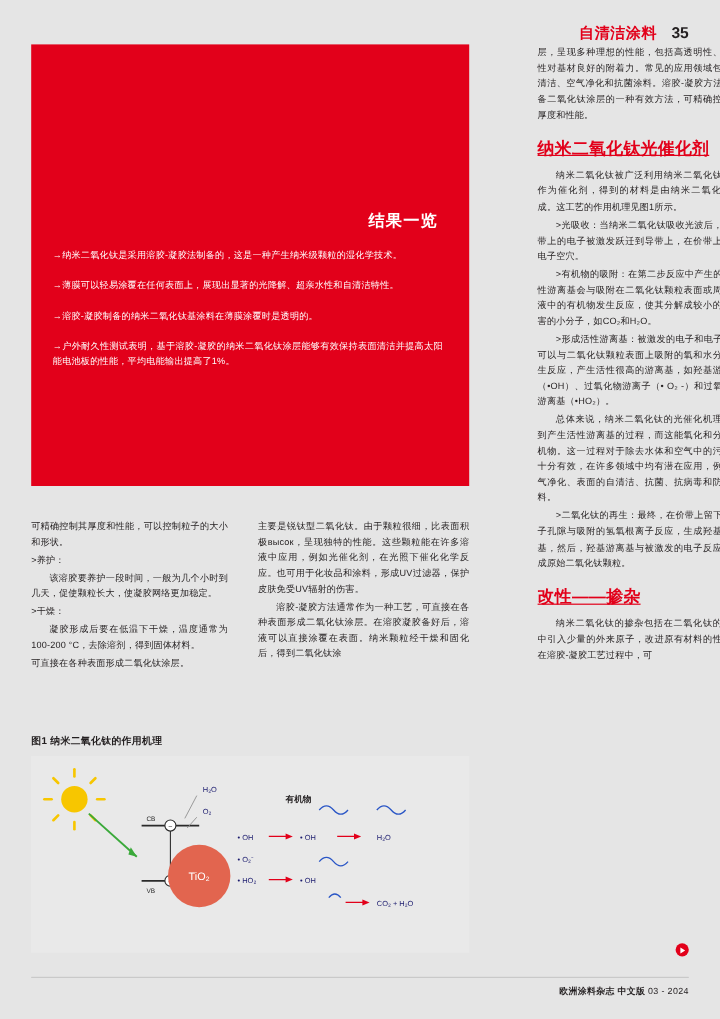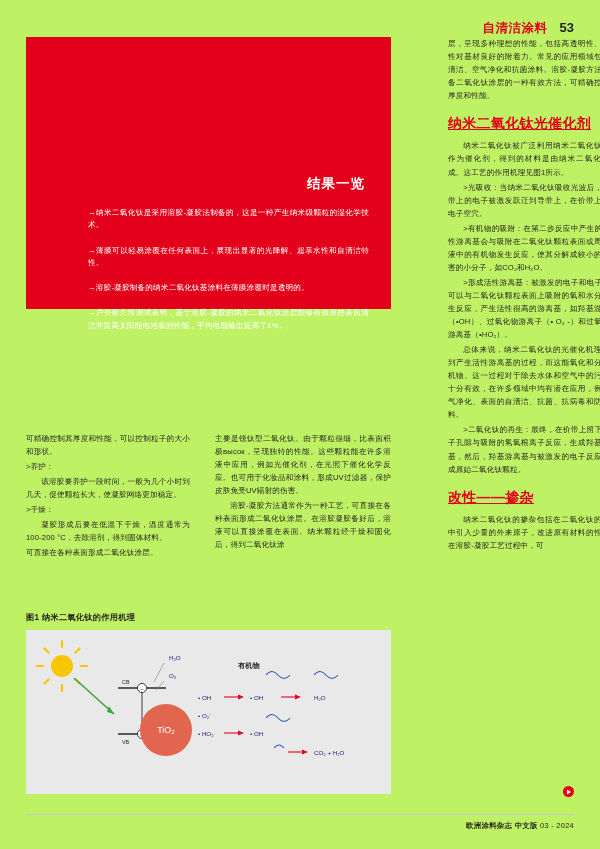--- a/index.html
+++ b/index.html
@@ -12,21 +12,21 @@
     height: 849px;
     font-family: "Liberation Sans", sans-serif;
     color: #231f20;
     position: relative;
     overflow: hidden;
   }
 
   .page {
     position: absolute;
     inset: 0;
-    background: #bef264;
+    background: #e5e5e5;
   }
 
   
   .header {
     position: absolute;
     top: 20px;
     right: 26px;
     display: flex;
     align-items: baseline;
     gap: 12px;
@@ -42,40 +42,39 @@
     font-size: 13px;
     font-weight: bold;
   }
 
   
   .redbox {
     position: absolute;
     left: 26px;
     top: 37px;
     width: 365px;
-    height: 272px;
+    height: 368px;
     background: #e2001a;
     color: #ffffff;
   }
   .redbox-title {
     position: absolute;
     left: 0;
     right: 26px;
     top: 138px;
     text-align: right;
     font-size: 13.5px;
     font-weight: bold;
     letter-spacing: 1px;
   }
   .redbox-list {
     position: absolute;
     left: 18px;
     right: 22px;
     top: 170px;
-    margin-left: 44px;
   }
   .redbox-item {
     font-size: 7.6px;
     line-height: 1.62;
     text-align: justify;
     margin-bottom: 13px;
     letter-spacing: 0.2px;
   }
 
   
@@ -161,21 +160,21 @@
   }
   .arrow-dot svg { display:block; }
 </style>
 </head>
 <body>
 
 <div class="page">
 
   <div class="header">
     <span class="header-title">自清洁涂料</span>
-    <span class="header-pageno">53</span>
+    <span class="header-pageno">35</span>
   </div>
 
   <div class="redbox">
     <div class="redbox-title">结果一览</div>
     <div class="redbox-list">
       <div class="redbox-item">→纳米二氧化钛是采用溶胶-凝胶法制备的，这是一种产生纳米级颗粒的湿化学技术。</div>
       <div class="redbox-item">→薄膜可以轻易涂覆在任何表面上，展现出显著的光降解、超亲水性和自清洁特性。</div>
       <div class="redbox-item">→溶胶-凝胶制备的纳米二氧化钛基涂料在薄膜涂覆时是透明的。</div>
       <div class="redbox-item">→户外耐久性测试表明，基于溶胶-凝胶的纳米二氧化钛涂层能够有效保持表面清洁并提高太阳能电池板的性能，平均电能输出提高了1%。</div>
     </div>

